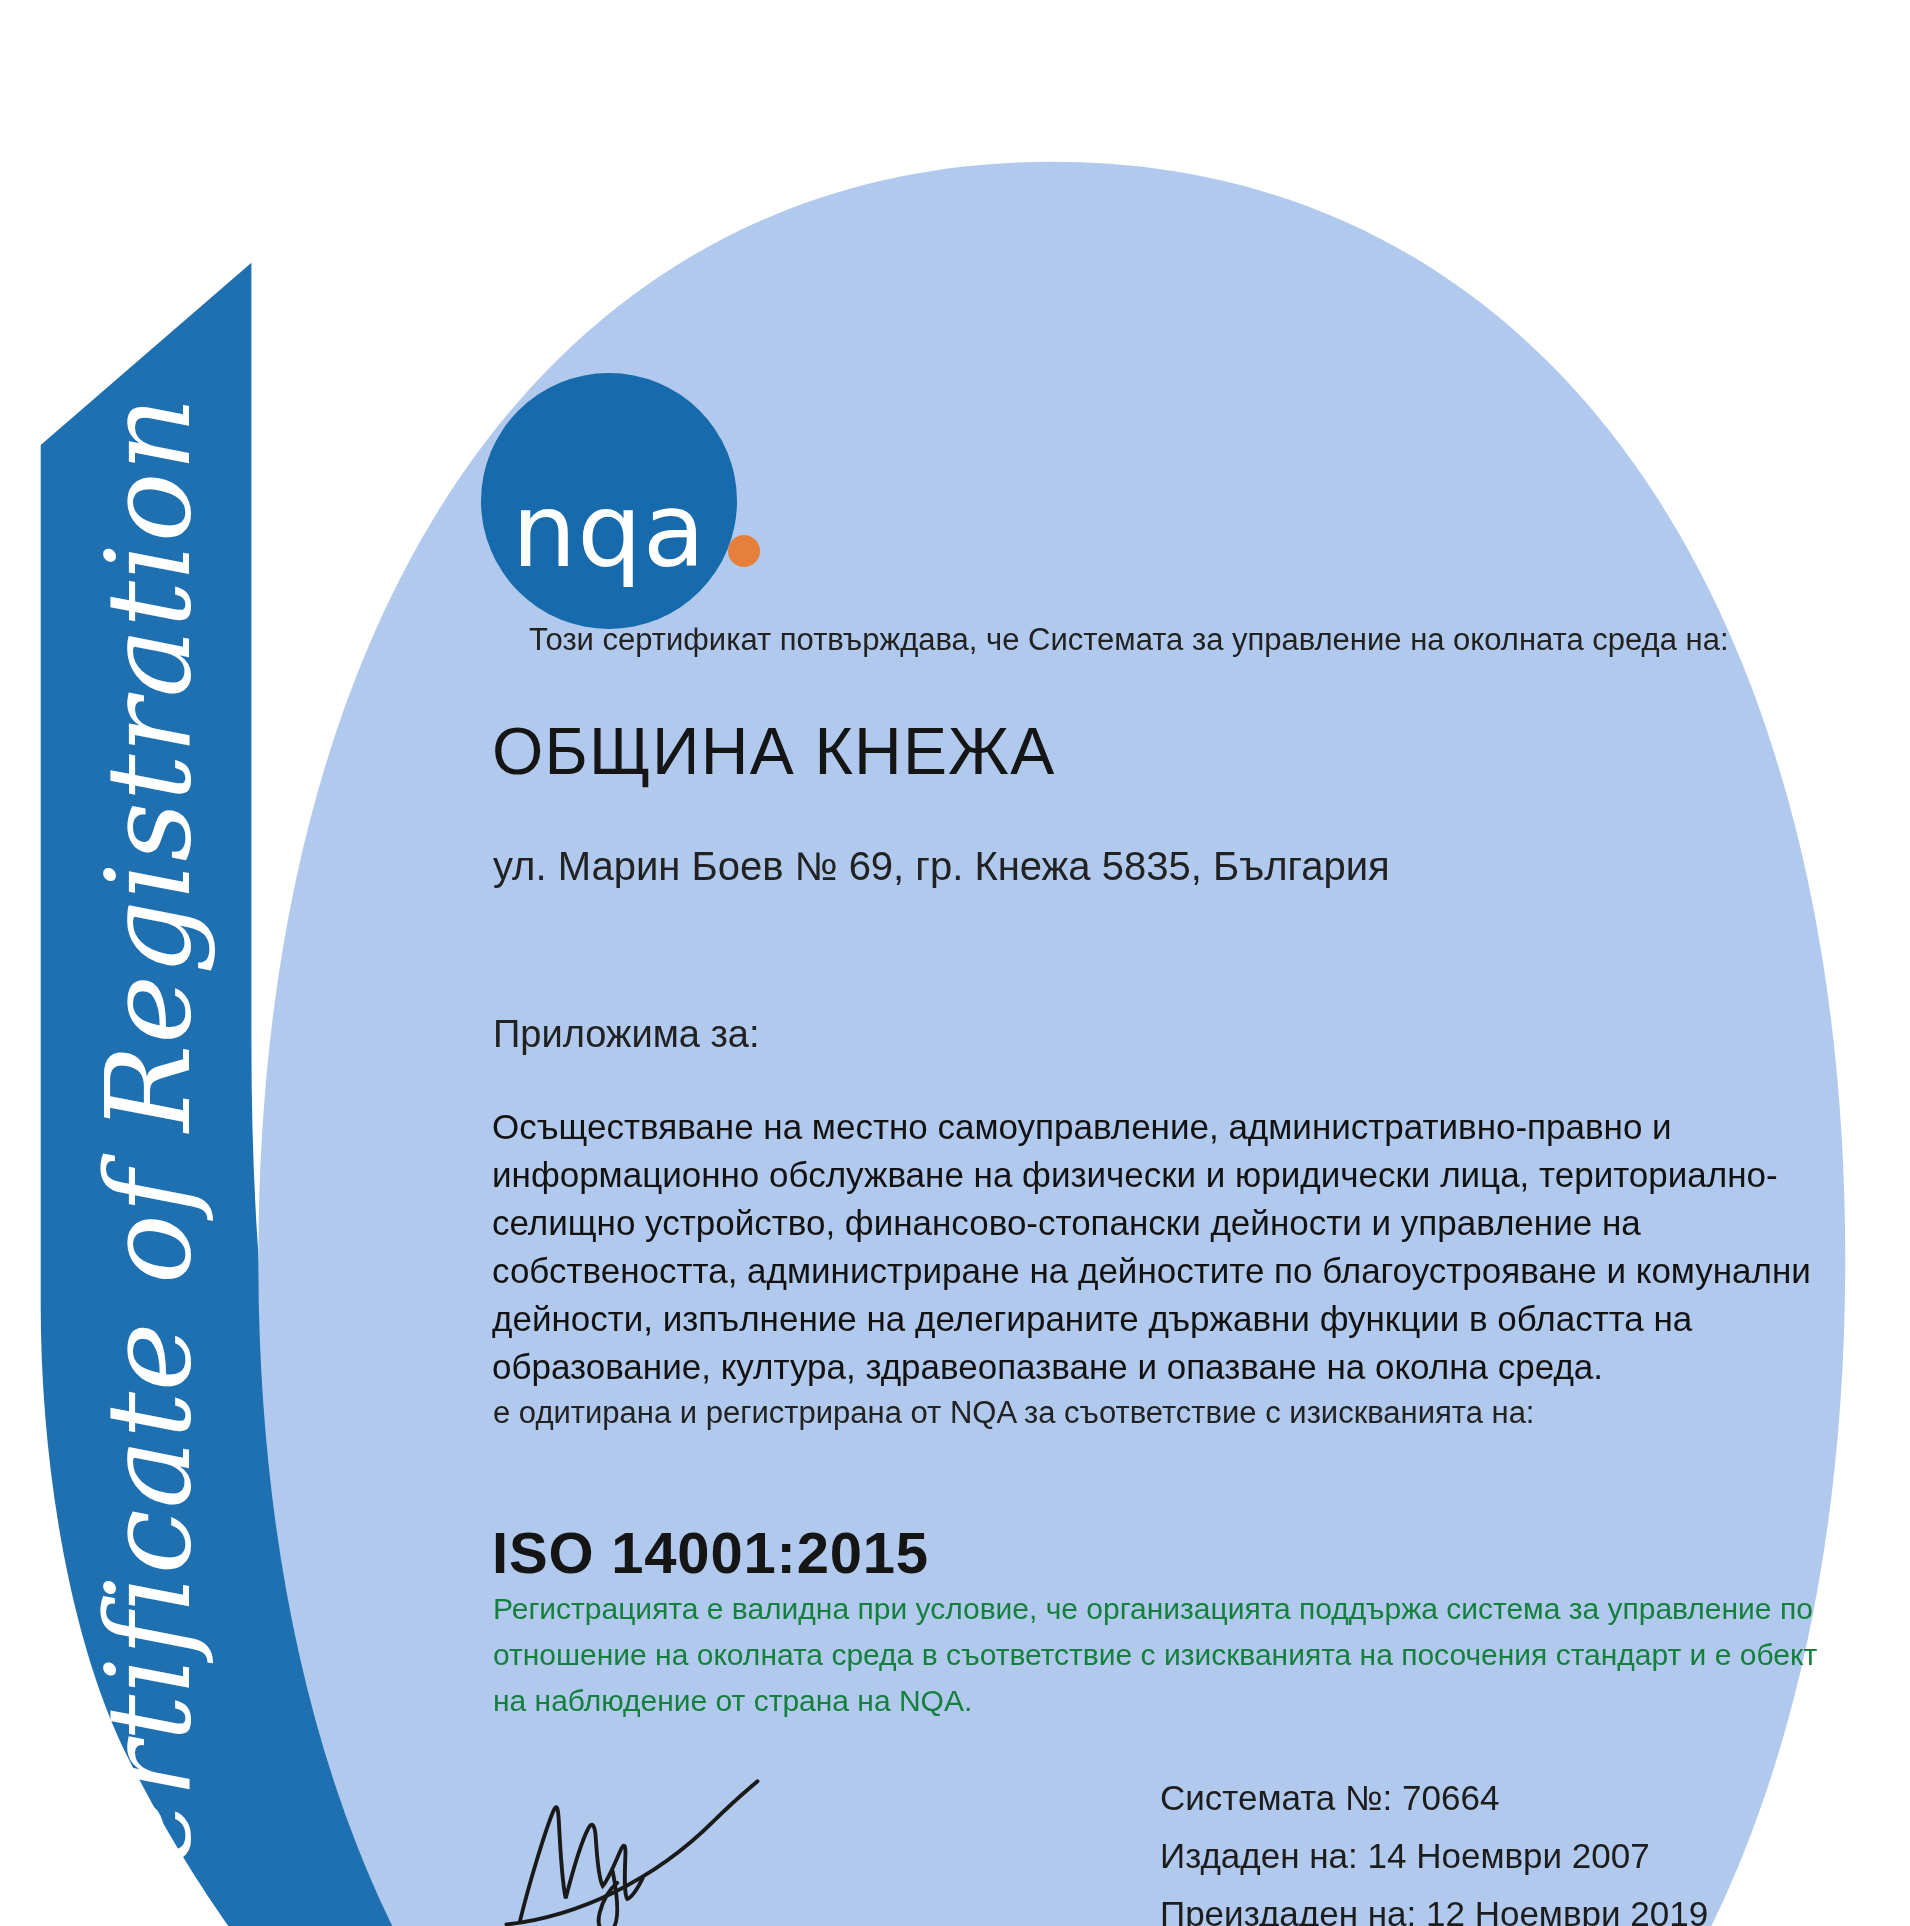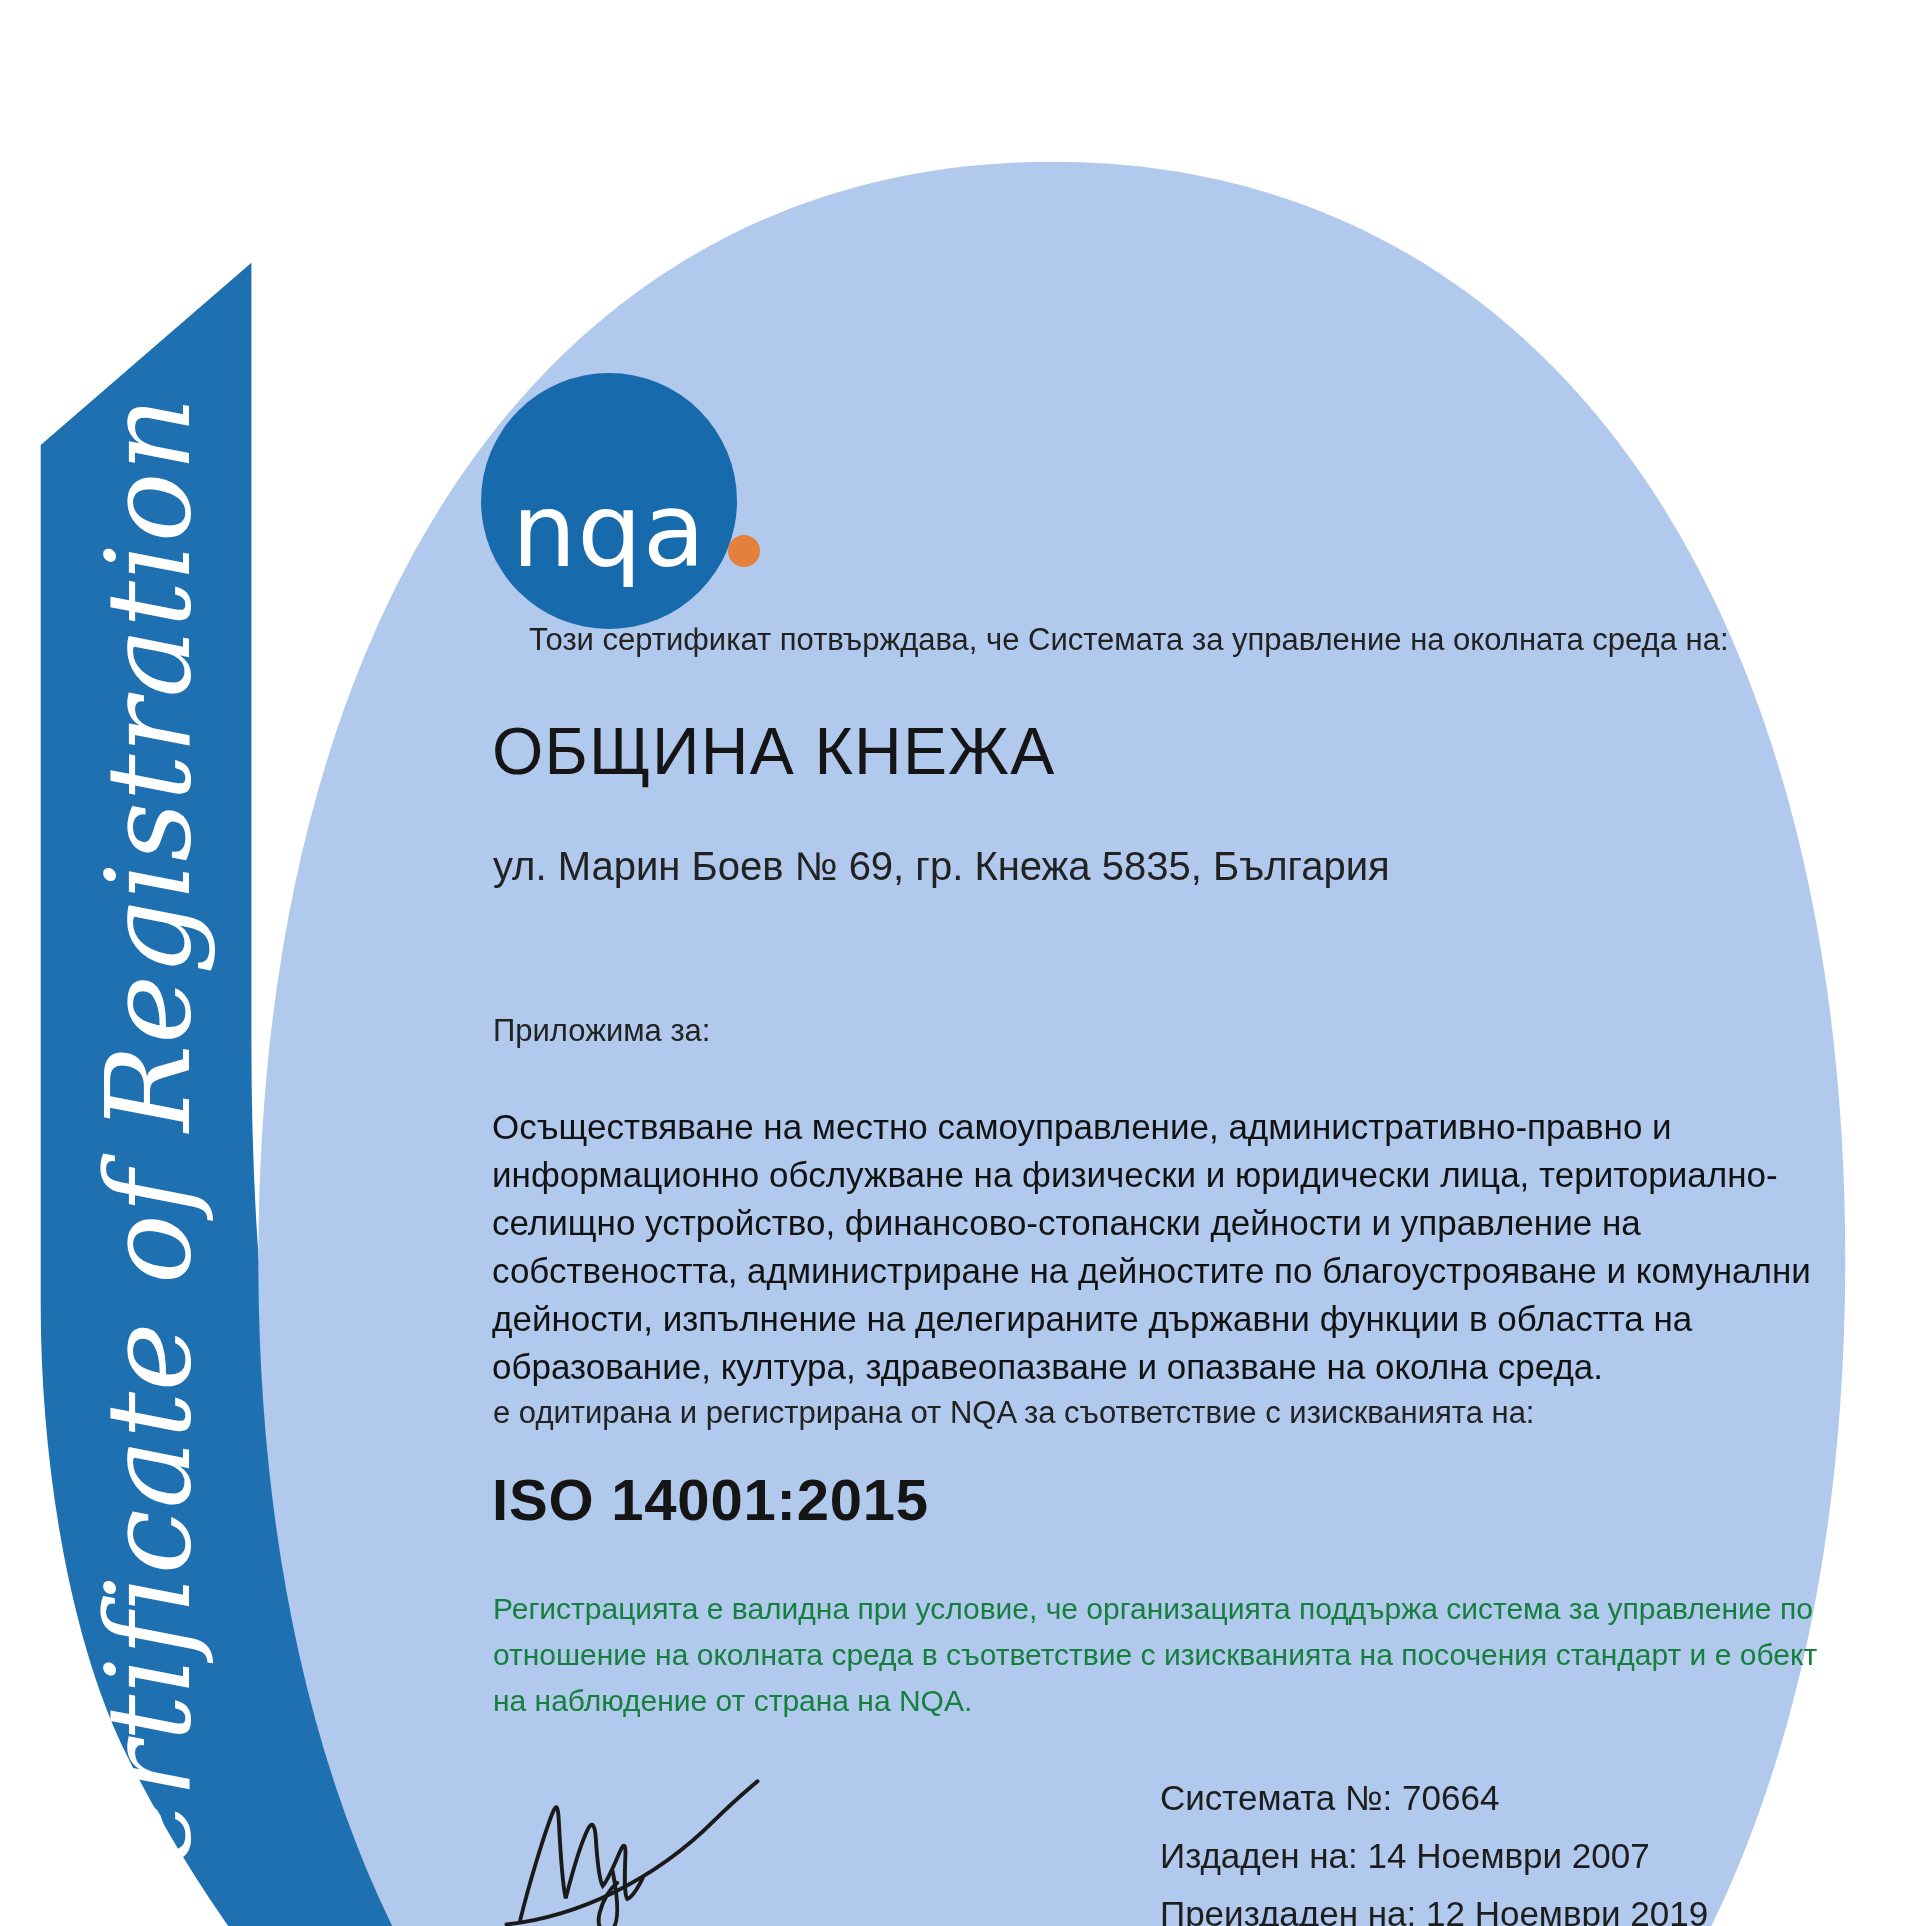--- a/index.html
+++ b/index.html
@@ -30,26 +30,26 @@
     color: #ffffff; letter-spacing: 0.8px; }
   .logo-dot { position: absolute; left: 728px; top: 535px; width: 32px; height: 32px;
     border-radius: 50%; background: #e5803c; }
 
   .intro { position: absolute; left: 493px; top: 622px; font-size: 31px;
     white-space: nowrap; color: #222; margin-left: 36px; }
   .org { position: absolute; left: 492px; top: 713px; font-size: 66px;
     font-weight: normal; letter-spacing: 1.2px; color: #151515; margin: 0; white-space: nowrap; }
   .address { position: absolute; left: 493px; top: 844px; font-size: 40px; color: #222;
     white-space: nowrap; }
-  .applicable { position: absolute; left: 493px; top: 1013px; font-size: 31px; color: #222; }
+  .applicable { position: absolute; left: 493px; top: 1013px; font-size: 38px; color: #222; }
   .scope { position: absolute; left: 492px; top: 1103px; font-size: 35px; font-weight: normal;
     line-height: 48px; color: #121212; white-space: pre-line; width: 1348px; }
   .audited { position: absolute; left: 493px; top: 1395px; font-size: 31px; color: #222;
     white-space: nowrap; }
-  .standard { position: absolute; left: 492px; top: 1466px; font-size: 58px;
+  .standard { position: absolute; left: 492px; top: 1519px; font-size: 58px;
     font-weight: bold; letter-spacing: 0.8px; color: #151515; margin: 0; }
   .validity { position: absolute; left: 493px; top: 1586px; font-size: 30px;
     line-height: 46px; color: #15803d; white-space: pre-line; width: 1371px; }
 
   .signature-svg { position: absolute; left: 487px; top: 1755px; }
 
   .details { position: absolute; left: 1160px; top: 1769px; font-size: 35px; color: #1d1d1d; }
   .detail-row { height: 58px; line-height: 58px; white-space: nowrap; }
 </style>
 </head>

